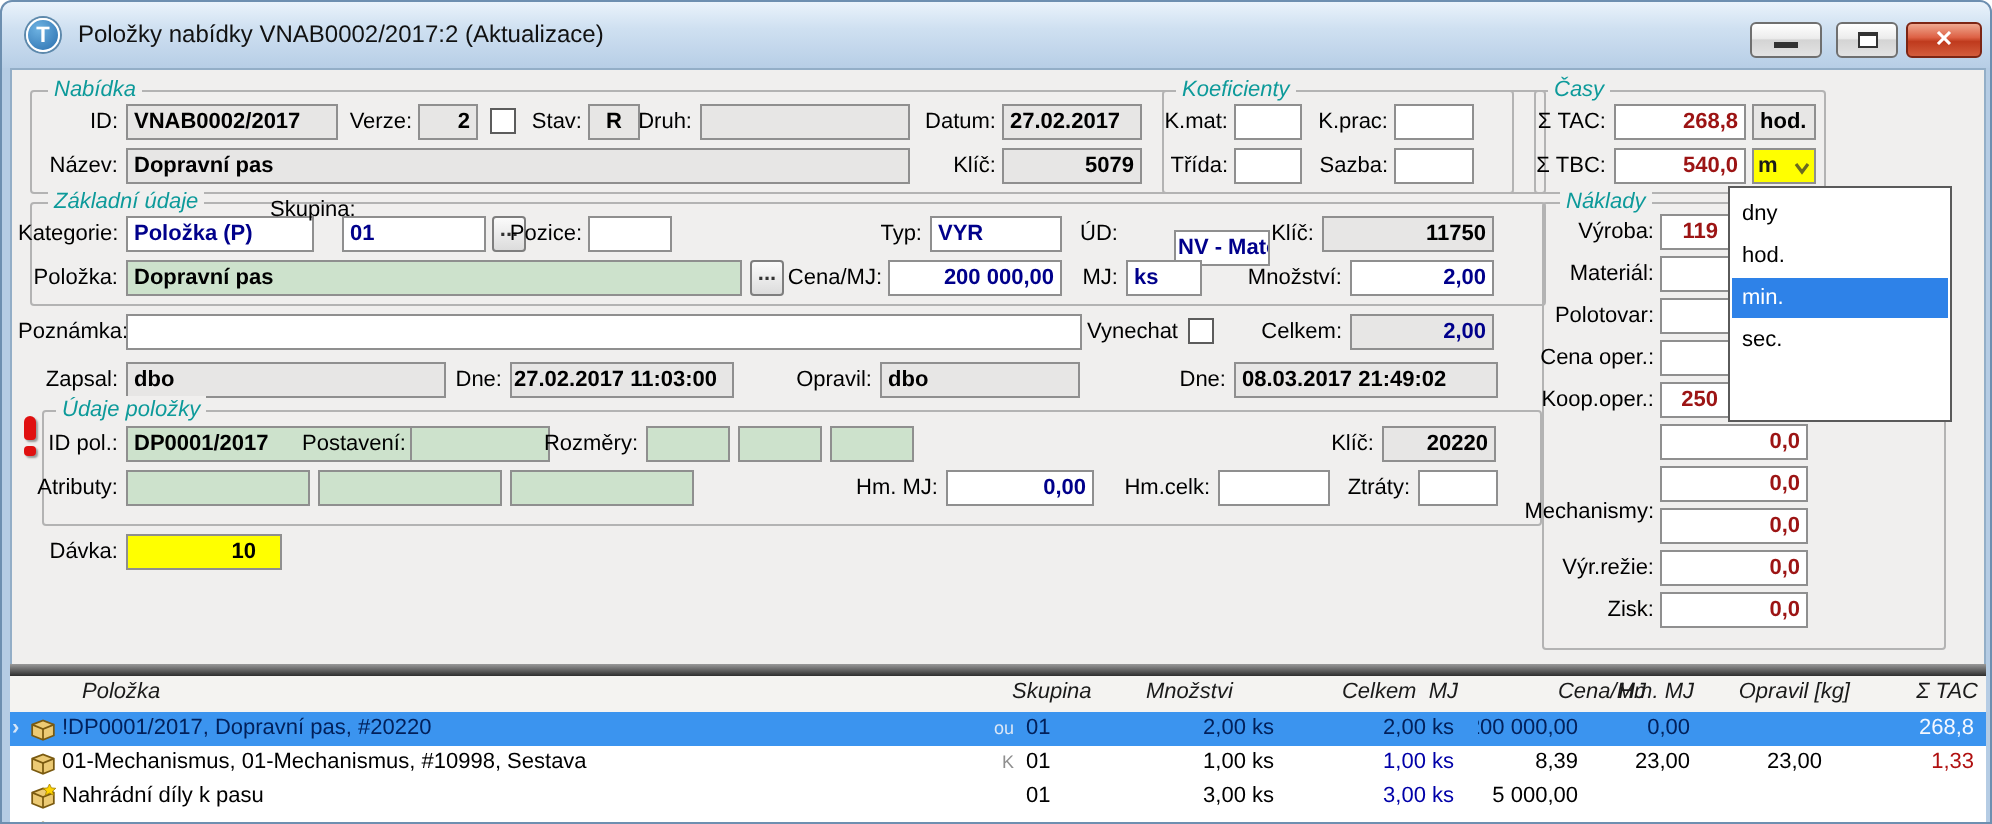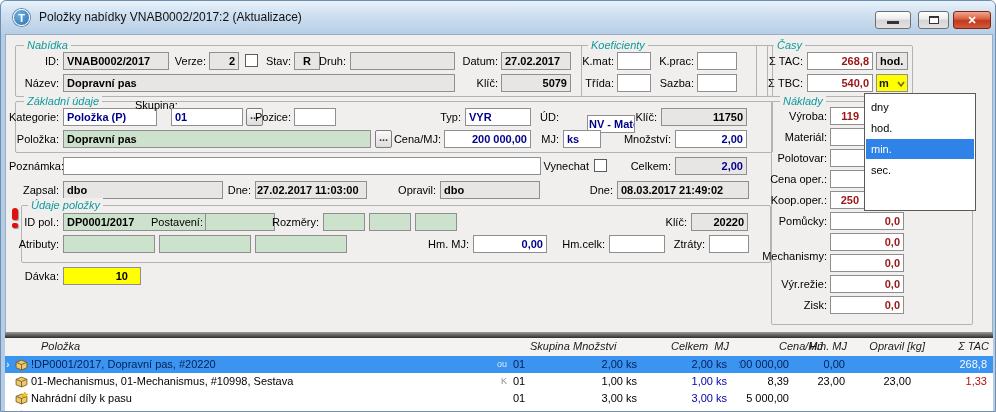--- a/index.html
+++ b/index.html
@@ -217,42 +217,41 @@
   <div class="lbl" style="left:726px;top:106px;width:100px;">Výroba:</div>
   <div class="fld redv covered" style="left:829px;top:106px;width:74px;">119</div>
   <div class="lbl" style="left:726px;top:127px;width:100px;">Materiál:</div>
   <div class="fld redv covered" style="left:829px;top:127px;width:74px;"></div>
   <div class="lbl" style="left:726px;top:148px;width:100px;">Polotovar:</div>
   <div class="fld redv covered" style="left:829px;top:148px;width:74px;"></div>
   <div class="lbl" style="left:726px;top:169px;width:100px;">Cena oper.:</div>
   <div class="fld redv covered" style="left:829px;top:169px;width:74px;"></div>
   <div class="lbl" style="left:726px;top:190px;width:100px;">Koop.oper.:</div>
   <div class="fld redv covered" style="left:829px;top:190px;width:74px;">250</div>
-  <div class="lbl" style="left:726px;top:211px;width:100px;">Pomůcky:</div>
   <div class="fld redv right" style="left:829px;top:211px;width:74px;">0,0</div>
   <div class="lbl" style="left:726px;top:246px;width:100px;">Mechanismy:</div>
   <div class="fld redv right" style="left:829px;top:232px;width:74px;">0,0</div>
   <div class="fld redv right" style="left:829px;top:253px;width:74px;">0,0</div>
   <div class="lbl" style="left:726px;top:274px;width:100px;">Výr.režie:</div>
   <div class="fld redv right" style="left:829px;top:274px;width:74px;">0,0</div>
   <div class="lbl" style="left:726px;top:295px;width:100px;">Zisk:</div>
   <div class="fld redv right" style="left:829px;top:295px;width:74px;">0,0</div>
 
   <div class="dropdown">
     <div class="opt" style="top:3px;">dny</div>
     <div class="opt" style="top:24px;">hod.</div>
     <div class="opt" style="top:66px;">sec.</div>
     <div class="opt sel" style="top:45px;">min.</div>
   </div>
 
   <div class="gridwrap">
     <div class="gridband"></div>
     <div class="gridhead">
       <div class="hdr" style="left:36px;">Položka</div>
-      <div class="hdr" style="left:525px;">Skupina</div>
+      <div class="hdr" style="left:501px;">Skupina</div>
       <div class="hdr" style="left:568px;">Množstvi</div>
       <div class="hdr r" style="left:640px;width:84px;">Celkem  MJ</div>
       <div class="hdr r" style="left:734px;width:52px;margin-left:32px;">Cena/MJ</div>
       <div class="hdr r" style="left:792px;width:50px;">Hm. MJ</div>
       <div class="hdr r" style="left:846px;width:74px;">Opravil [kg]</div>
       <div class="hdr r" style="left:924px;width:60px;">Σ TAC</div>
     </div>
 
     <div class="grow sel" style="top:24px;">
       <span class="expander">›</span>

